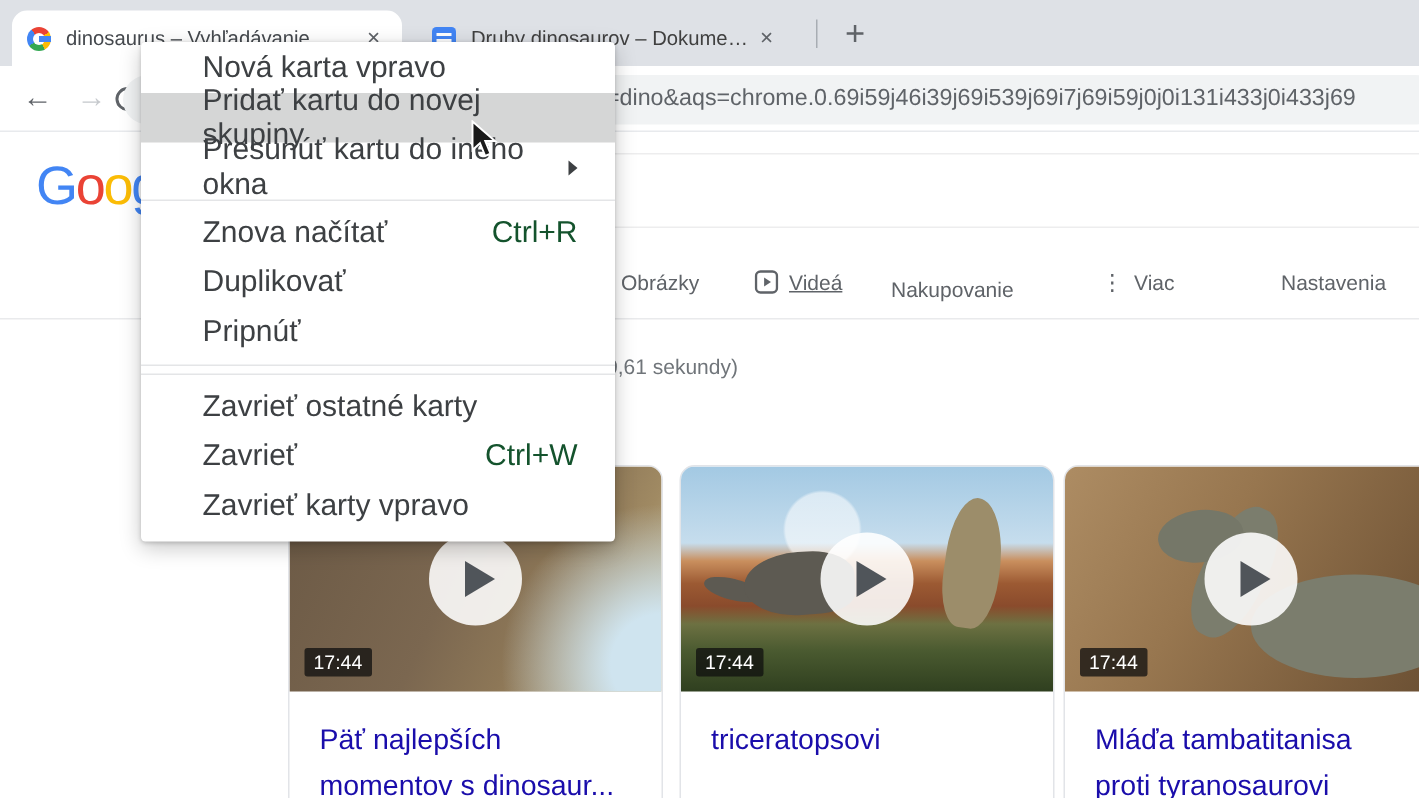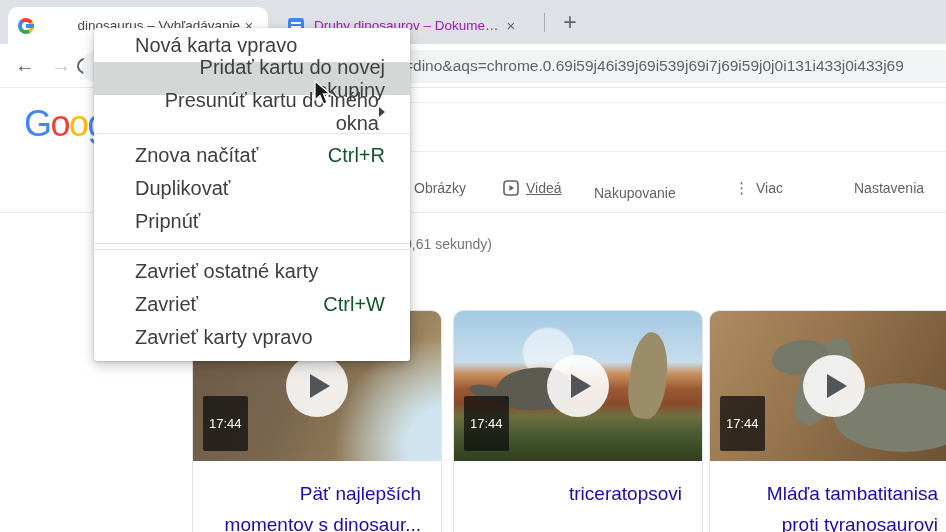--- a/index.html
+++ b/index.html
@@ -1,26 +1,26 @@
 <!DOCTYPE html>
 <html><head>
 <meta charset="utf-8">
 <style>
   * { margin:0; padding:0; box-sizing:border-box; }
   html,body { width:946px; height:532px; }
   body { font-family:"Liberation Sans", sans-serif; background:#fff; }
-  .stage { position:relative; width:946px; height:532px; overflow:hidden; background:#fff;text-align:right; }
+  .stage { position:relative; width:946px; height:532px; overflow:hidden; background:#fff; }
 
   
   .tabstrip { position:absolute; left:0; top:0; width:946px; height:44px; background:#DEE1E6; }
   .tab { position:absolute; top:7px; height:37px; display:flex; align-items:center; padding:0 10px; }
   .tab.active { left:8px; width:260px; background:#fff; border-radius:10px 10px 0 0; }
   .tab.inactive { left:278px; width:252px; }
   .tab-title { flex:1; margin-left:10px; font-size:13.5px; color:#45494E; white-space:nowrap; overflow:hidden; text-overflow:ellipsis; }
-  .tab.inactive .tab-title { color:#a21caf; }
+  .tab.inactive .tab-title { color:#404040; }
   .tab-close { width:18px; height:18px; display:flex; align-items:center; justify-content:center; font-size:15px; color:#5F6368; border-radius:50%; }
   .g-icon { width:16px; height:16px; min-width:16px; border-radius:50%; position:relative;
     background:conic-gradient(from -40deg,#EA4335 0 95deg,#FBBC05 95deg 190deg,#34A853 190deg 275deg,#4285F4 275deg 360deg); }
   .g-icon::before { content:""; position:absolute; inset:4px; background:#fff; border-radius:50%; }
   .g-icon::after { content:""; position:absolute; right:0; top:6px; width:8px; height:4px; background:#4285F4; }
   .docs-icon { width:16px; height:16px; min-width:16px; border-radius:3px; background:#4285F4; position:relative; }
   .docs-icon::before { content:""; position:absolute; left:3px; right:3px; top:4px; height:2px; background:#fff; box-shadow:0 4px 0 #fff; }
   .tab-sep { position:absolute; left:544px; top:13px; width:1px; height:19px; background:#A8ADB3; }
   .newtab-btn { position:absolute; left:556px; top:8px; width:28px; height:28px; display:flex; align-items:center; justify-content:center; font-size:23px; color:#5F6368; }
 
@@ -58,21 +58,21 @@
   .t3 { background:linear-gradient(120deg,#ad8c63 0%,#97764f 40%,#7d5f3e 75%,#6a4f33 100%); }
   .shape { position:absolute; }
   .tric-body { left:17%; top:38%; width:30%; height:28%; background:#5d5a52; border-radius:55% 45% 35% 55%; transform:rotate(-4deg); }
   .tric-tail { left:6%; top:50%; width:16%; height:9%; background:#5d5a52; border-radius:50%; transform:rotate(14deg); }
   .trex-body { right:14%; top:14%; width:15%; height:58%; background:#9c8d6a; border-radius:45% 55% 40% 40%; transform:rotate(8deg); }
   .baby-body { right:-6%; bottom:6%; width:56%; height:46%; background:#7b7d6d; border-radius:50%; }
   .baby-neck { left:37%; top:16%; width:17%; height:62%; background:#7b7d6d; border-radius:45%; transform:rotate(26deg); }
   .baby-head { left:25%; top:19%; width:23%; height:23%; background:#757768; border-radius:60% 70% 60% 70%; transform:rotate(-10deg); }
   .play-btn { position:absolute; left:50%; top:50%; width:62px; height:62px; transform:translate(-50%,-50%); background:rgba(255,255,255,.88); border-radius:50%; display:flex; align-items:center; justify-content:center; }
   .play-tri { width:0; height:0; border-left:20px solid #50555A; border-top:12px solid transparent; border-bottom:12px solid transparent; margin-left:6px; }
-  .duration { position:absolute; left:10px; bottom:10px; background:rgba(15,15,15,.75); color:#fff; font-size:13px; padding:20px 6px; border-radius:2px; }
+  .duration { position:absolute; left:10px; bottom:10px; background:rgba(15,15,15,.75); color:#fff; font-size:13px; padding:2px 6px; border-radius:2px; }
   .vtitle { padding:17px 20px 0 20px; font-size:19px; line-height:31px; color:#1a0dab; }
   .vtitle span { display:block; white-space:nowrap; overflow:hidden; }
 
   
   .cmenu { position:absolute; left:94px; top:28px; width:316px; background:#fff; border-radius:3px; z-index:10; padding:1px 0 7px 0;
     box-shadow:0 1px 3px rgba(0,0,0,.18), 0 4px 14px rgba(0,0,0,.22); }
   .mi { height:33px; display:flex; align-items:center; padding:0 25px 0 41px; font-size:20px; color:#3D4043; }
   .mi.highlighted { background:#D5D6D6; }
   .mi.has-icon { padding-left:12px; }
   .mi-icon { width:20px; min-width:20px; height:16px; margin-right:9px; display:flex; align-items:center; }

